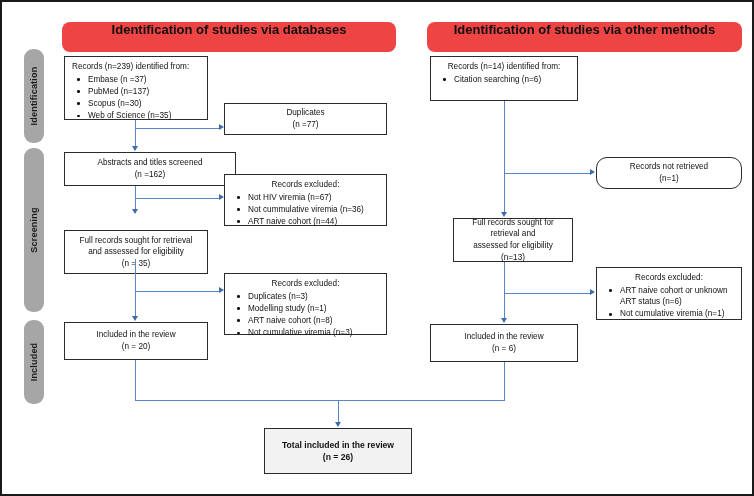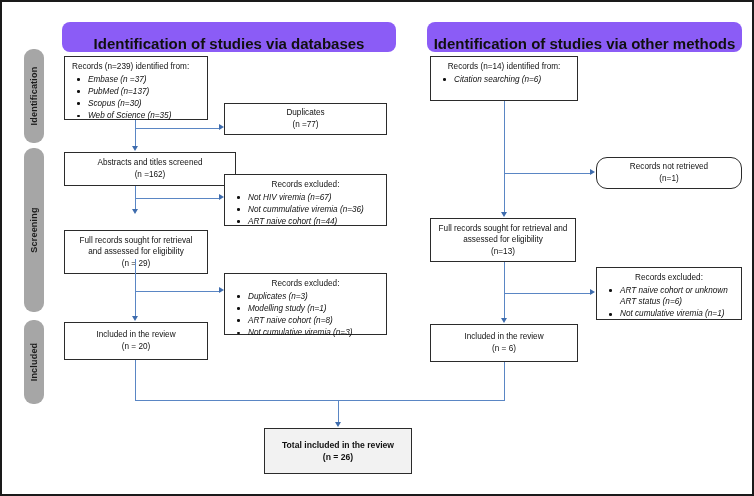--- a/index.html
+++ b/index.html
@@ -34,27 +34,27 @@
     transform: translate(-50%, -50%) rotate(-90deg);
     white-space: nowrap;
     font-size: 9px;
     font-weight: bold;
     color: #1c1c1c;
     letter-spacing: 0.2px;
   }
   
   .header-bar {
     position: absolute;
-    background: #8b5cf6;
+    background: #ef4444;
     border-radius: 8px;
     display: flex;
-    align-items: flex-end;
+    align-items: flex-start;
     justify-content: center;
     box-sizing: border-box;
-    font-size: 15px;
+    font-size: 13px;
     font-weight: bold;
     color: #101010;
     text-align: center;
   }
   
   .box {
     position: absolute;
     background: #ffffff;
     border: 1.2px solid #2b2b2b;
     box-sizing: border-box;
@@ -87,21 +87,20 @@
   }
   ul.bullets {
     list-style: none;
     margin: 0;
     padding: 0;
   }
   ul.bullets li {
     position: relative;
     padding-left: 18px;
     margin: 0 0 0.5px 0;
-    font-style: italic;
   }
   ul.bullets li::before {
     content: "";
     position: absolute;
     left: 7px;
     top: 4.5px;
     width: 2.6px;
     height: 2.6px;
     border-radius: 50%;
     background: #111111;
@@ -181,21 +180,21 @@
     <ul class="bullets">
       <li>Not HIV viremia (n=67)</li>
       <li>Not cummulative viremia (n=36)</li>
       <li>ART naive cohort (n=44)</li>
     </ul>
   </div>
 
   <div class="box center" style="left:62px; top:228px; width:144px; height:44px;">
     <span>Full records sought for retrieval</span>
     <span>and assessed for eligibility</span>
-    <span>(n = 29)</span>
+    <span>(n = 35)</span>
   </div>
 
   <div class="box" style="left:222px; top:271px; width:163px; height:62px;">
     <span class="box-title">Records excluded:</span>
     <ul class="bullets">
       <li>Duplicates (n=3)</li>
       <li>Modelling study (n=1)</li>
       <li>ART naive cohort (n=8)</li>
       <li>Not cumulative viremia (n=3)</li>
     </ul>
@@ -211,21 +210,21 @@
     <ul class="bullets">
       <li>Citation searching (n=6)</li>
     </ul>
   </div>
 
   <div class="box center" style="left:594px; top:155px; width:146px; height:32px;border-radius:11px;">
     <span>Records not retrieved</span>
     <span>(n=1)</span>
   </div>
 
-  <div class="box center" style="left:428px; top:216px; width:146px; height:44px;">
+  <div class="box center" style="left:451px; top:216px; width:120px; height:44px;">
     <span>Full records sought for retrieval and</span>
     <span>assessed for eligibility</span>
     <span>(n=13)</span>
   </div>
 
   <div class="box" style="left:594px; top:265px; width:146px; height:53px;">
     <span class="box-title">Records excluded:</span>
     <ul class="bullets">
       <li>
         <span>ART naive cohort or unknown</span>

